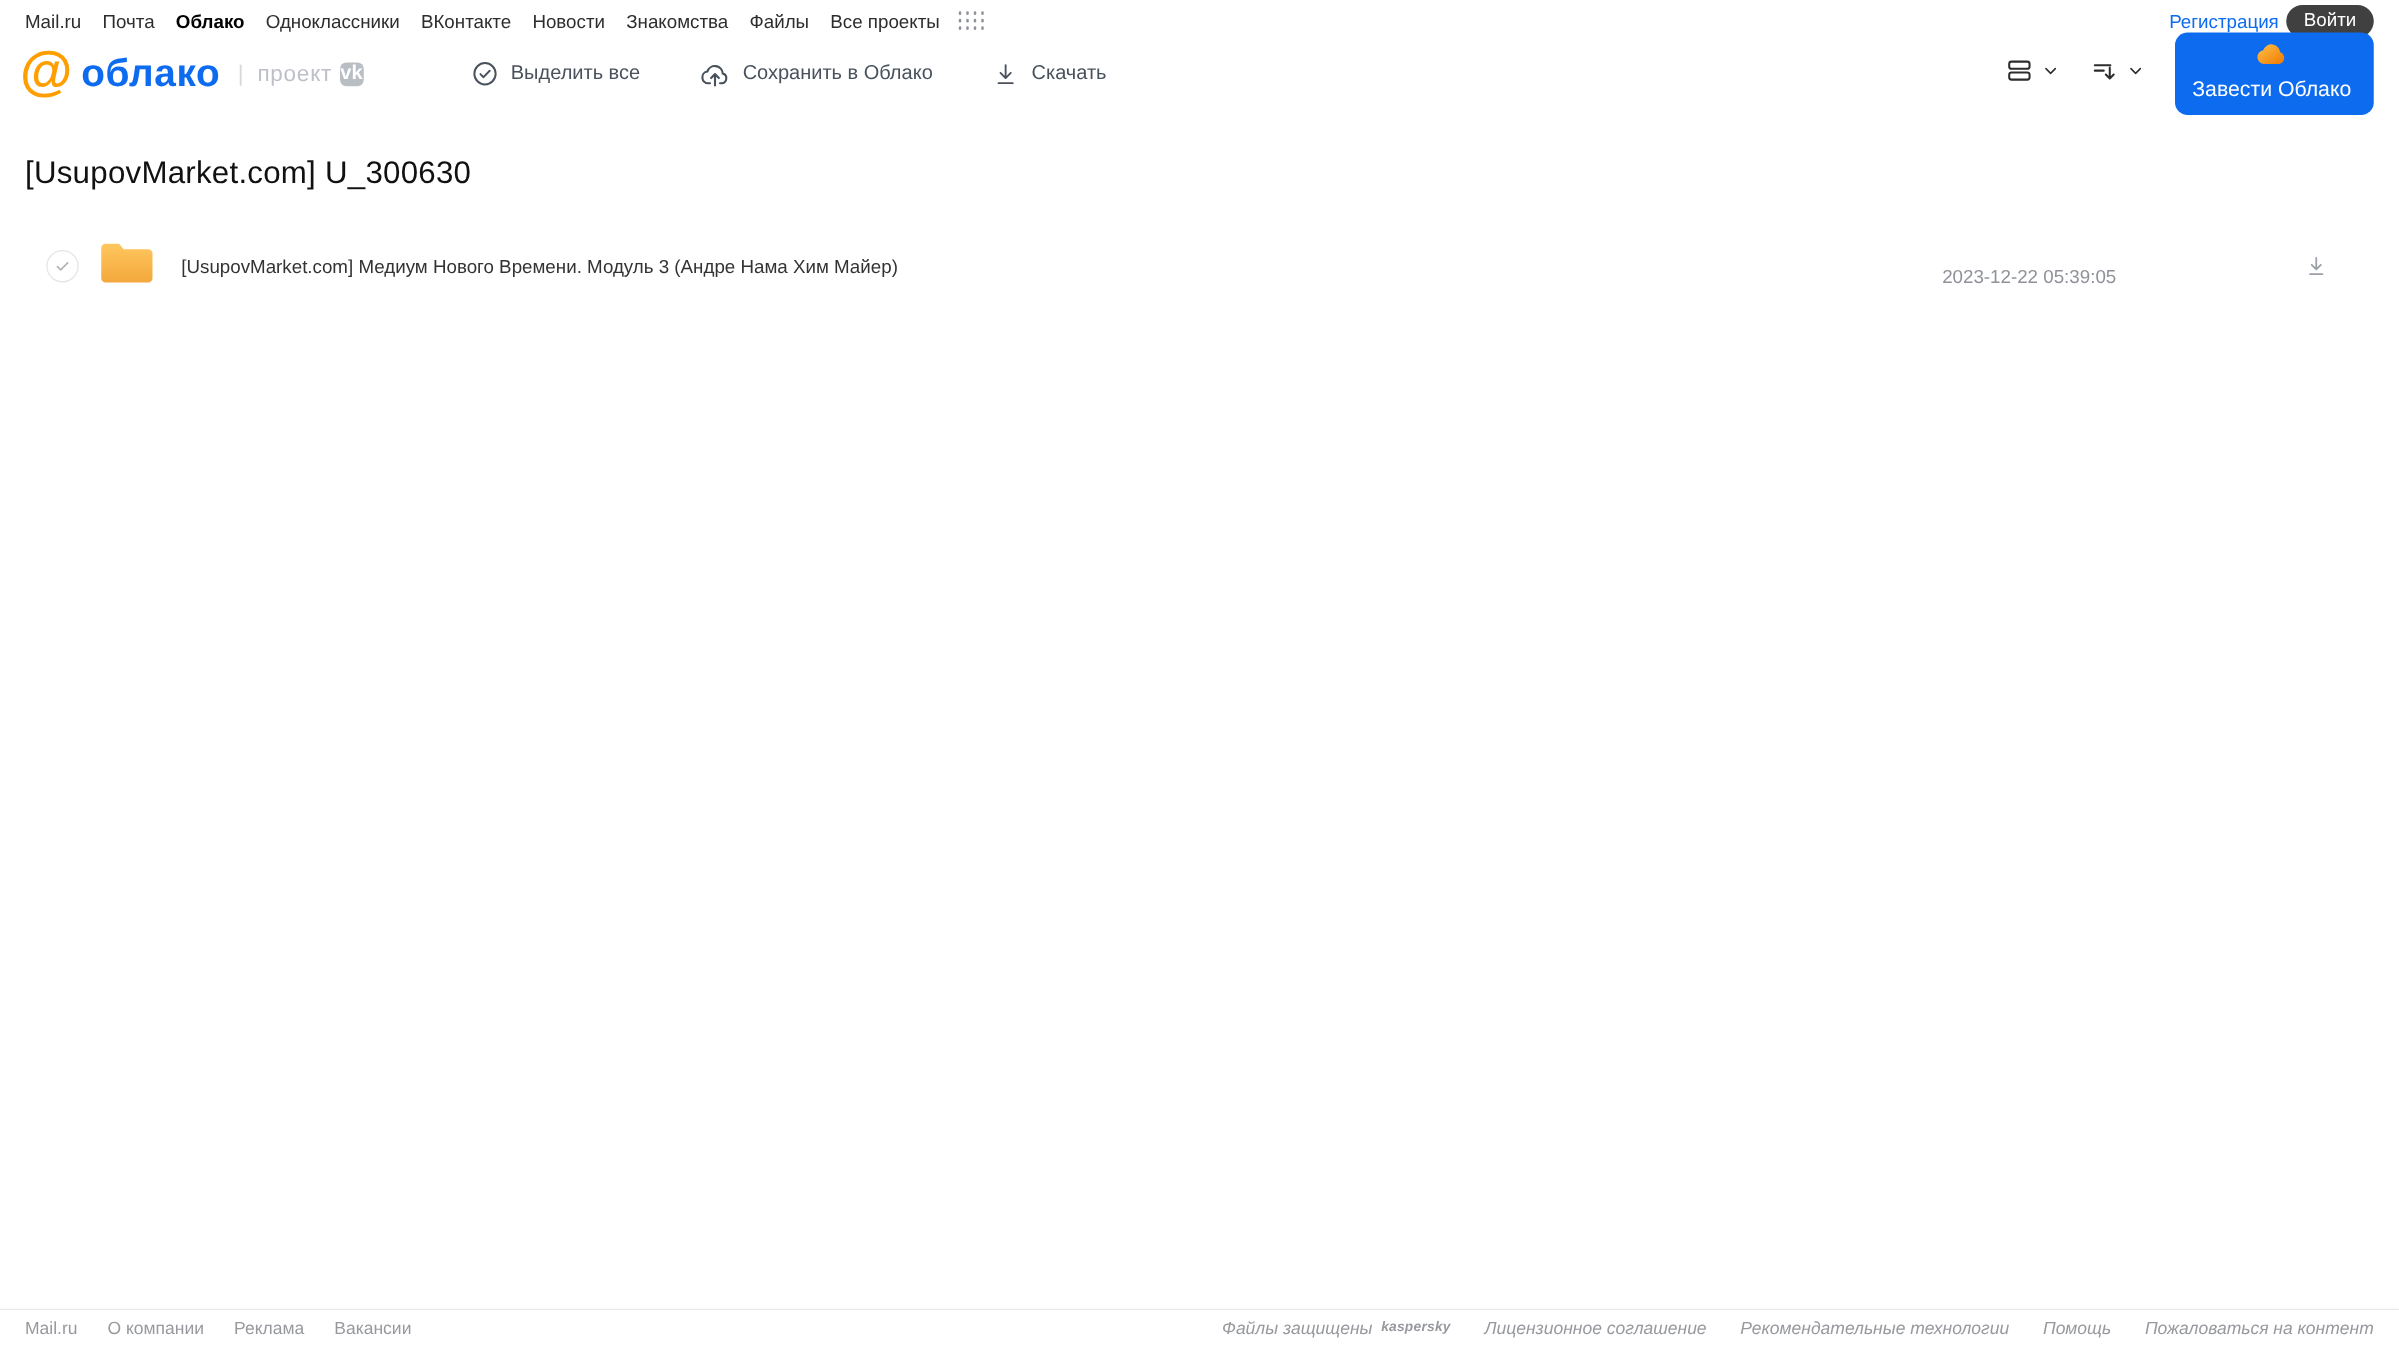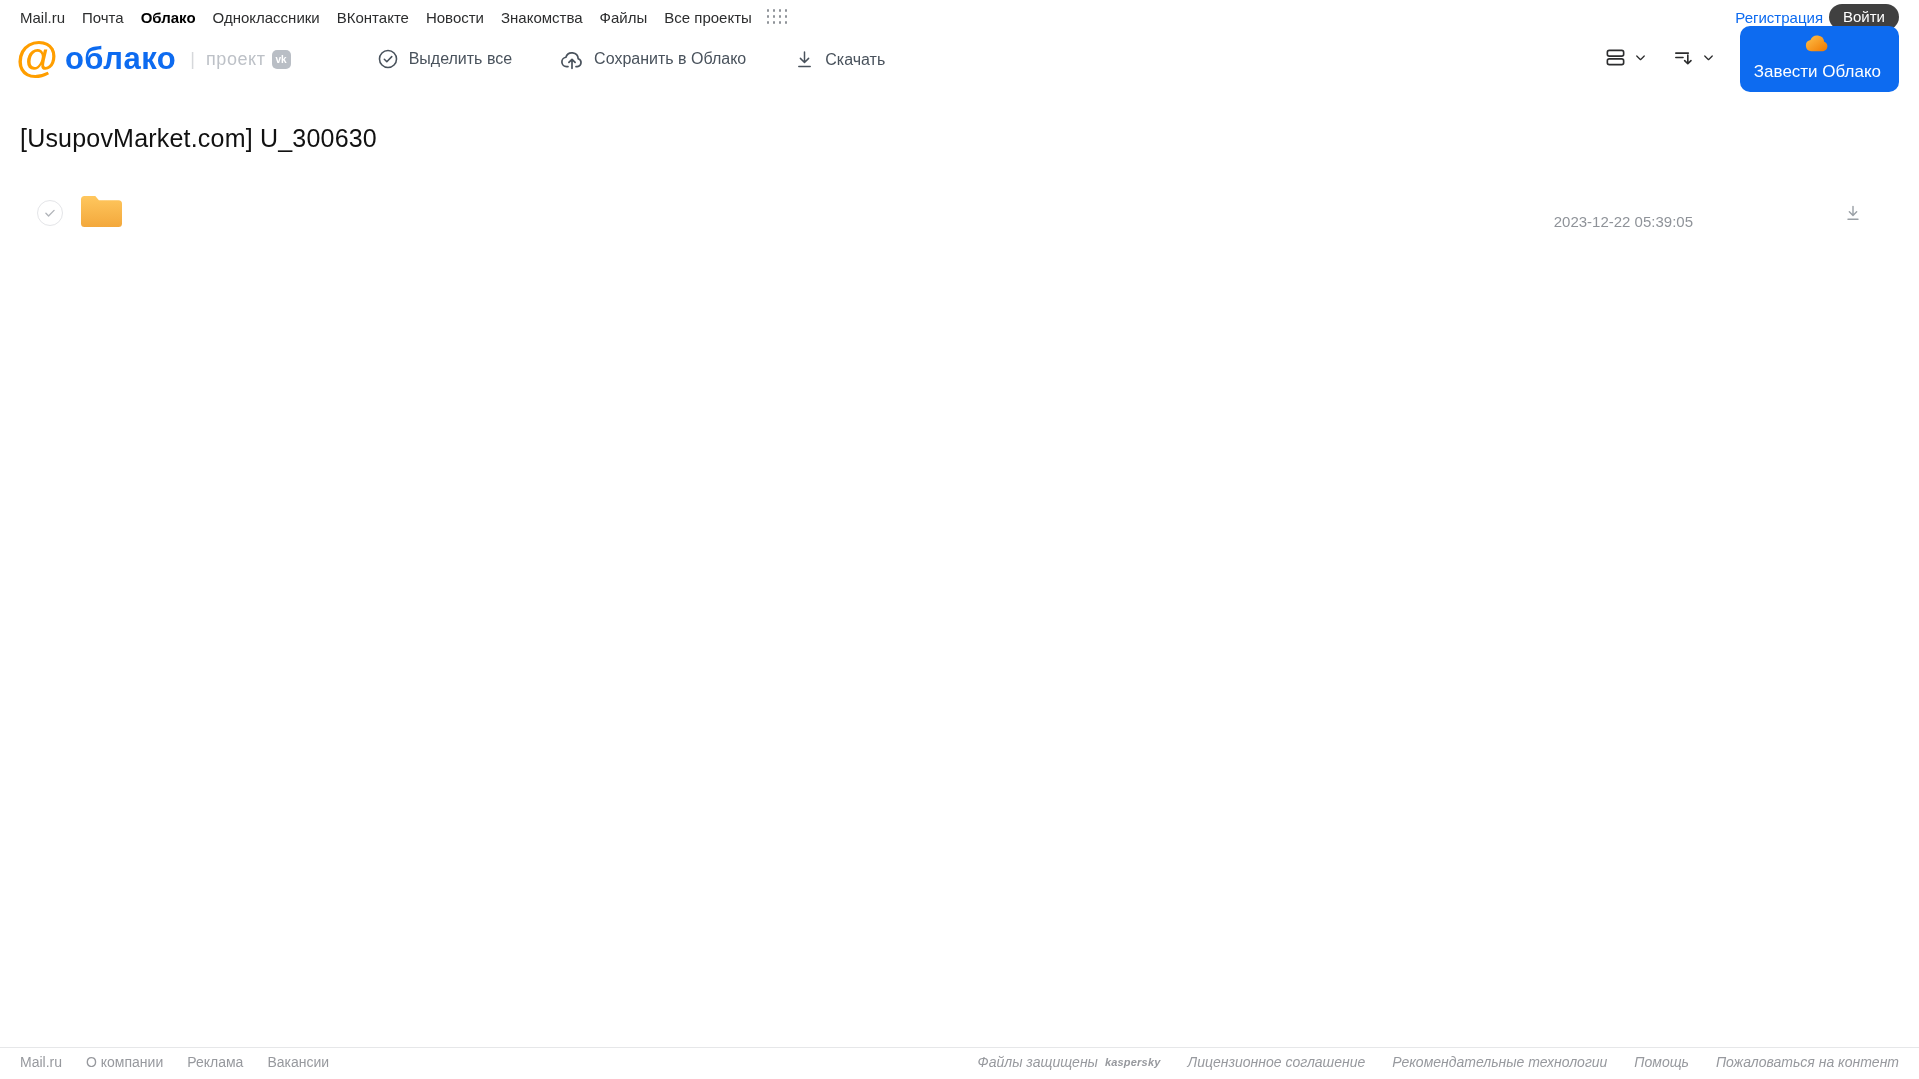--- a/index.html
+++ b/index.html
@@ -24,24 +24,24 @@
   
   .header { display:flex; align-items:center; padding:8px 20px 18px 16px; height:64px; }
   .logo { display:flex; align-items:center; cursor:pointer; }
   .at-glyph { font-size:43px; font-weight:700; color:#ff9e00; line-height:1;
     margin-top:-4px; }
   .logo-word { font-size:31px; font-weight:700; color:#0d6bf0; margin-left:7px;
     letter-spacing:.5px; }
   .logo-divider { color:#d6d8db; font-size:18px; margin:0 11px 0 14px; font-weight:300; }
   .project-label { font-size:18px; color:#bdc1c7; letter-spacing:.6px; }
   .vk-badge { width:19px; height:19px; border-radius:5px; background:#b9bec5; color:#fff;
-    font-size:10px; font-weight:700; display:inline-flex; align-items:center;
+    font-size:16px; font-weight:700; display:inline-flex; align-items:center;
     justify-content:center; margin-left:6px; }
 
-  .toolbar { display:flex; align-items:flex-end; gap:48px; margin-left:86px; }
+  .toolbar { display:flex; align-items:center; gap:48px; margin-left:86px; }
   .tool-btn { display:flex; align-items:center; gap:10px; font-size:16px;
     color:#49525c; cursor:pointer; background:none; border:none; font-family:inherit; }
   .tool-btn svg { display:block; }
 
   .header-spacer { flex:1; }
   .hdr-ctrl { display:flex; align-items:center; gap:6px; cursor:pointer; margin-right:24px; }
   .get-cloud-btn { display:flex; align-items:center; gap:10px; background:#0d6bf0;
     color:#fff; font-size:17px; border:none; border-radius:10px; padding:9px 18px 10px 14px;
     cursor:pointer; font-family:inherit; margin-right:0;flex-direction:column; }
 
@@ -208,20 +208,21 @@
         <defs>
           <linearGradient id="fg" x1="0" y1="0" x2="0" y2="1">
             <stop offset="0" stop-color="#ffc75e"></stop>
             <stop offset="1" stop-color="#f3a83c"></stop>
           </linearGradient>
         </defs>
         <path d="M2 6.5A3.5 3.5 0 0 1 5.5 3h10.8l3.6 4.3H39.5A3.5 3.5 0 0 1 43 10.8v19.7a3.5 3.5 0 0 1-3.5 3.5h-34A3.5 3.5 0 0 1 2 30.5z" fill="url(#fg)"></path>
       </svg>
     </span>
 
+    <a class="row-name">[UsupovMarket.com] Медиум Нового Времени. Модуль 3 (Андре Нама Хим Майер)</a>
 
     <span class="row-spacer"></span>
 
     <span class="row-date">2023-12-22 05:39:05</span>
 
     <span class="row-download">
       <svg width="20" height="20" viewBox="0 0 24 24" fill="none">
         <path d="M12 4v10.5M7.6 10.6l4.4 4.4 4.4-4.4" stroke="#9aa0a6" stroke-width="1.7" stroke-linecap="round" stroke-linejoin="round"></path>
         <path d="M6 19.5h12" stroke="#9aa0a6" stroke-width="1.7" stroke-linecap="round"></path>
       </svg>

